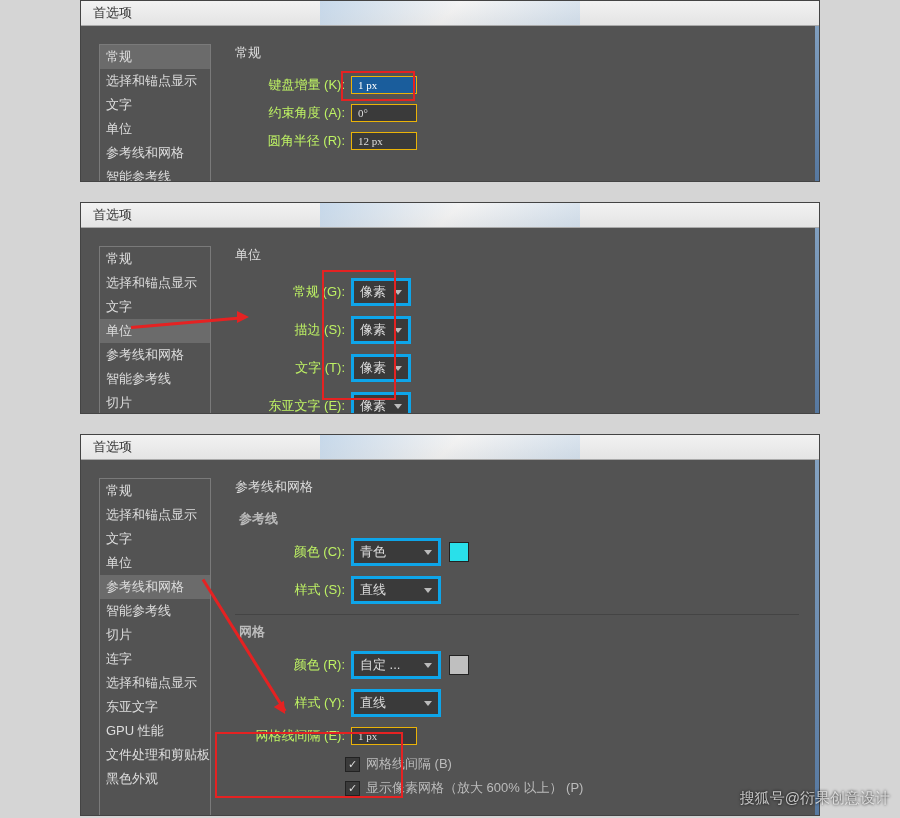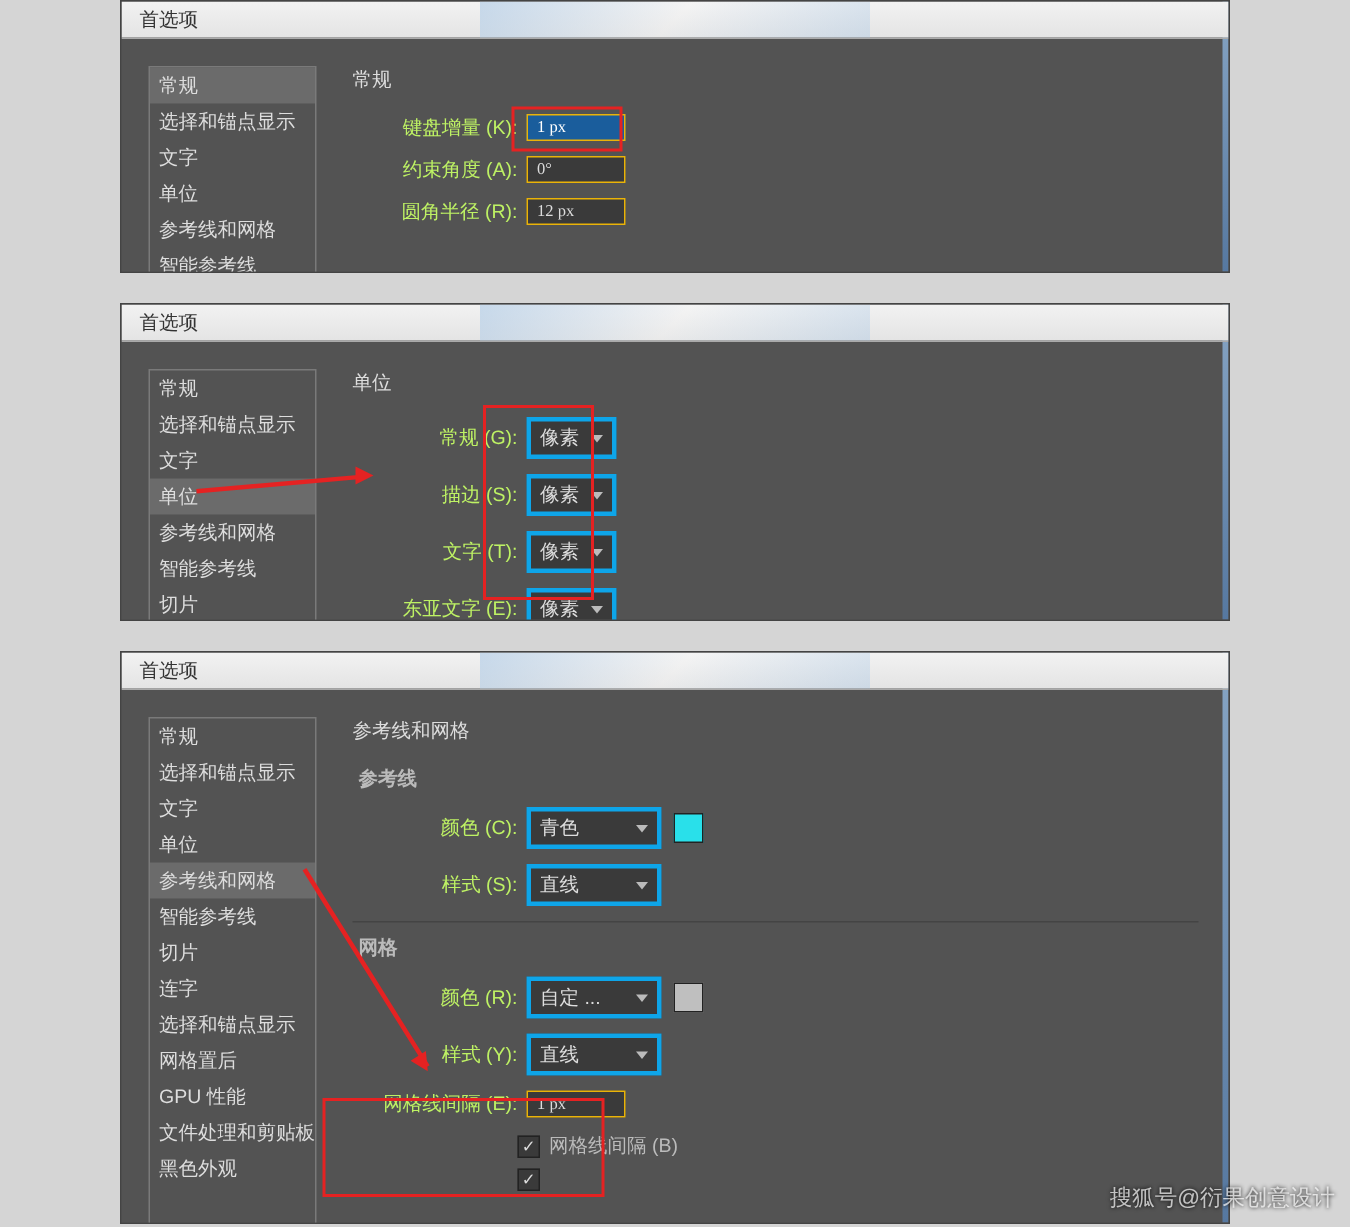--- a/index.html
+++ b/index.html
@@ -128,21 +128,21 @@
         <ul>
           <li>常规</li>
           <li>选择和锚点显示</li>
           <li>文字</li>
           <li>单位</li>
           <li class="active">参考线和网格</li>
           <li>智能参考线</li>
           <li>切片</li>
           <li>连字</li>
           <li>选择和锚点显示</li>
-          <li>网格置后</li>
+          <li>东亚文字</li>
           <li>GPU 性能</li>
           <li>文件处理和剪贴板</li>
           <li>黑色外观</li>
         </ul>
       </div>
       <div class="content" style="position:relative">
         <h3>参考线和网格</h3>
         <div class="group" style="border-top:none;margin-top:0;padding-top:0">
           <h4>参考线</h4>
           <div class="formrow">
@@ -177,20 +177,21 @@
           <div class="formrow">
             <label>网格线间隔 (E):</label>
             <input class="txtinput" value="1 px" style="">
           </div>
           <div class="check">
               <span class="box">✓</span>
               <span>网格线间隔 (B)</span>
             </div>
           <div class="check">
               <span class="box">✓</span>
+              <span>显示像素网格（放大 600% 以上） (P)</span>
             </div>
         </div>
         <div class="highlight" style="left:4px;top:254px;width:184px;height:62px"></div>
       </div>
 
       <div class="arrowline" style="left:122px;top:100px;width:155px;transform:rotate(58deg)"></div>
       <div class="arrowhead" style="left:195px;top:225px;transform:rotate(58deg)"></div>
     </div>
   </div>
 </div>

